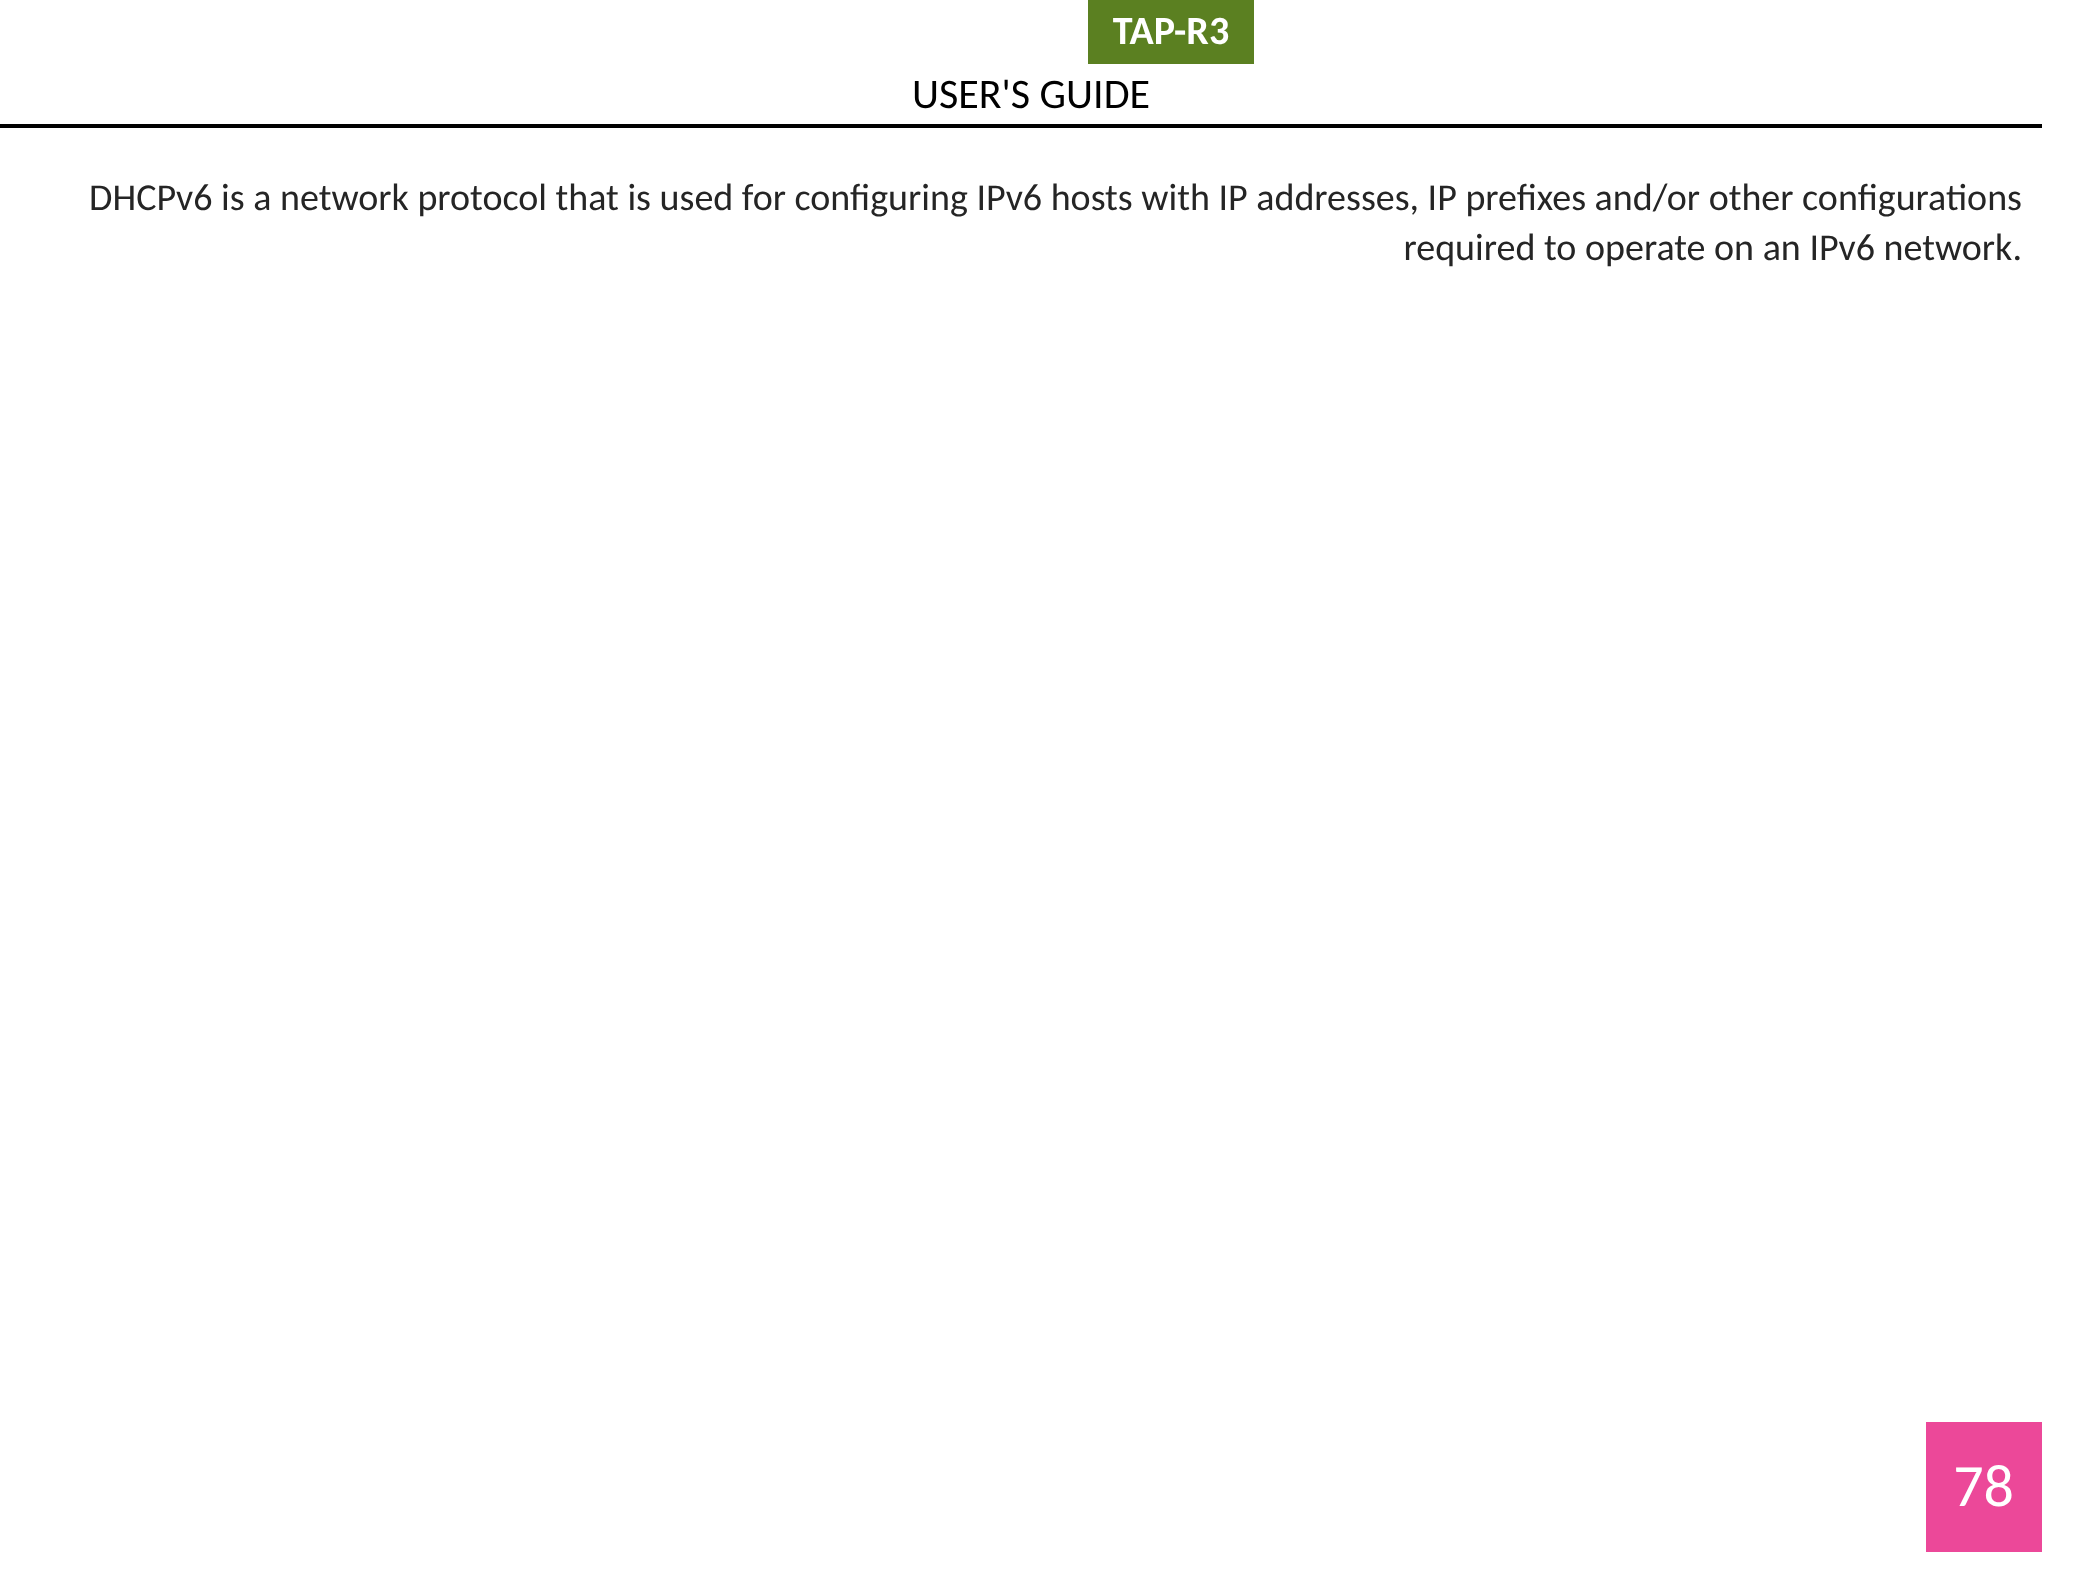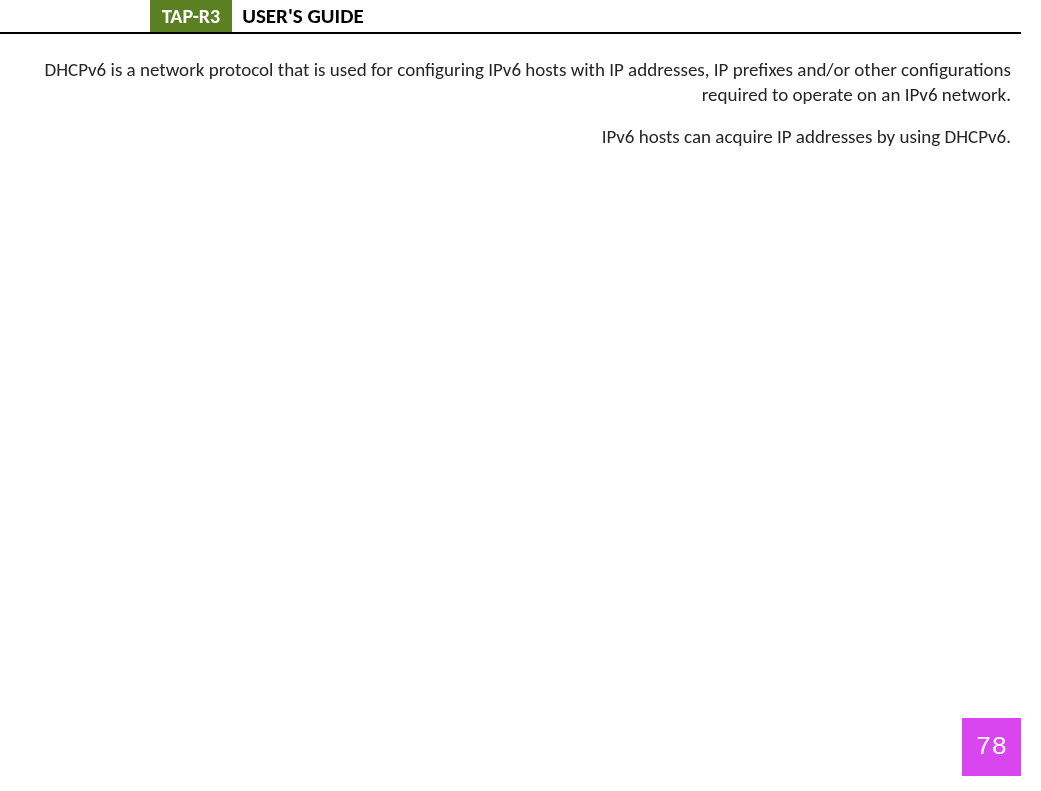--- a/index.html
+++ b/index.html
@@ -13,66 +13,65 @@
       background: #ffffff;
       font-family: Calibri, "Segoe UI", Arial, sans-serif;
       position: relative;
     }
     .header {
       display: flex;
       align-items: center;
       border-bottom: 2px solid #000000;
       margin-left: 0;
       margin-right: 20px;
+      flex-direction: column;
     }
     .header-badge {
       background: #5b8021;
       color: #ffffff;
       font-weight: bold;
       font-size: 20px;
       padding: 4px 12px;
       margin-left: 150px;
     }
     .header-title {
-      font-weight: bold;
+      font-weight: normal;
       font-size: 21px;
       color: #000000;
       padding-left: 10px;
       padding-top: 2px;
       padding-bottom: 2px;
     }
     .content {
       padding: 24px 30px 0 30px;
       color: #252525;
       font-size: 19px;
       line-height: 1.3;
       text-align: right;
     }
     .content p {
       margin-bottom: 18px;
     }
     .page-number-box {
       position: absolute;
       right: 20px;
       bottom: 15px;
-      background: #d946ef;
+      background: #ec4899;
       color: #ffffff;
-      font-size: 26px;
+      font-size: 30px;
       padding: 14px 14px;
       min-width: 46px;
       text-align: center;
-      font-family: Liberation Mono, monospace;
     }
   </style>
 </head>
 <body>
 
 <div class="header">
   <div class="header-badge">TAP-R3</div>
   <div class="header-title">USER'S GUIDE</div>
 </div>
 
 <div class="content">
   <p>DHCPv6 is a network protocol that is used for configuring IPv6 hosts with IP addresses, IP prefixes and/or other configurations required to operate on an IPv6 network.</p>
-  <p>IPv6 hosts can acquire IP addresses by using DHCPv6.</p>
 </div>
 
 <div class="page-number-box">78</div>
 
 </body></html>

